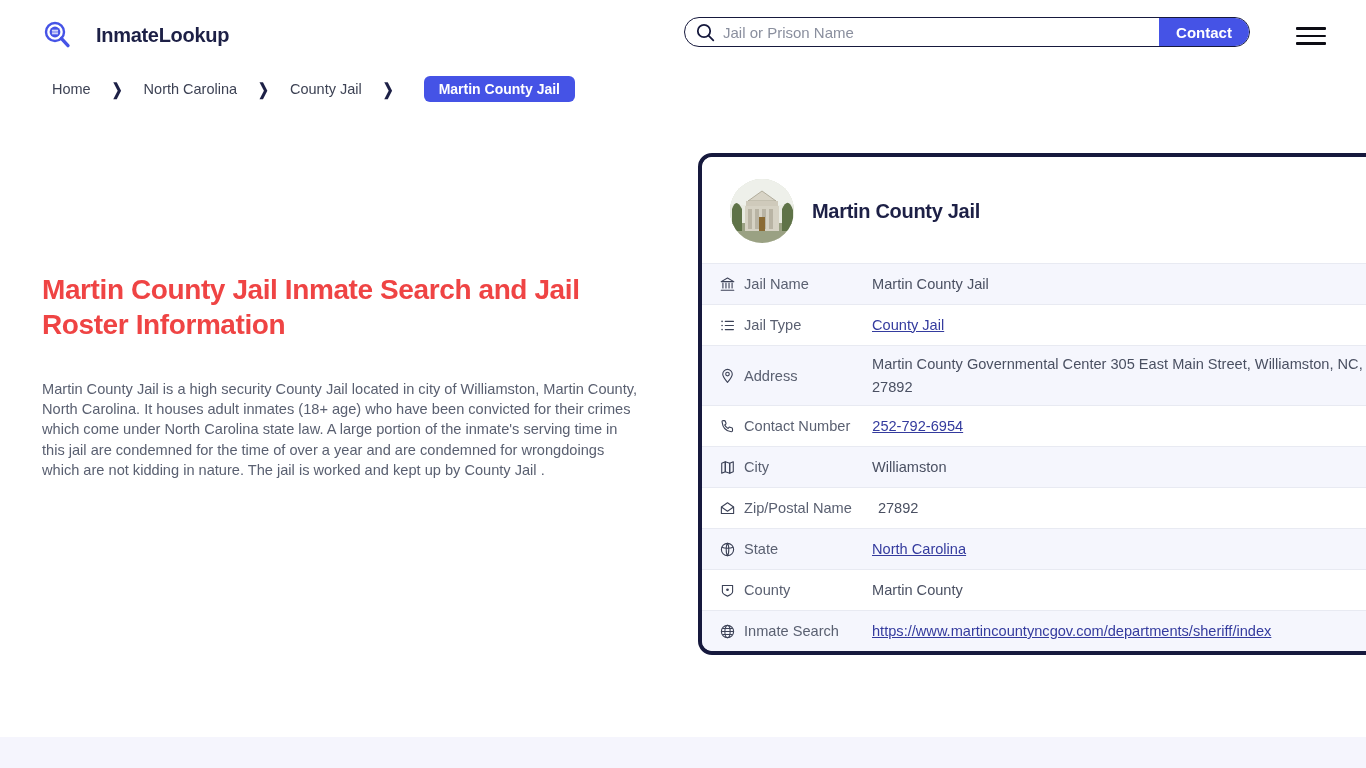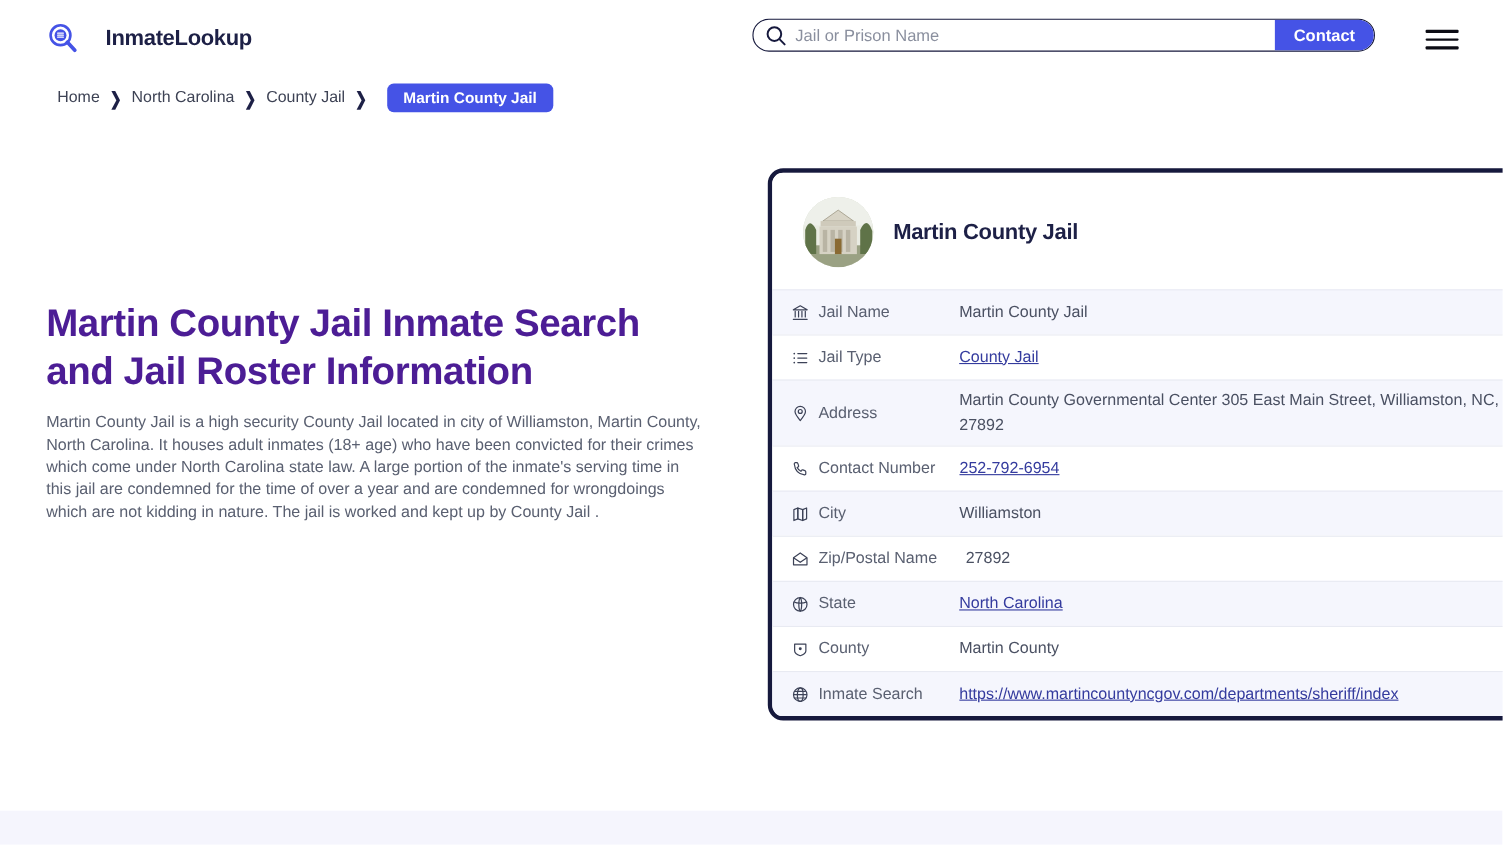--- a/index.html
+++ b/index.html
@@ -112,21 +112,21 @@
     border-radius: 1px;
   }
 
   
   .breadcrumb {
     position: absolute;
     left: 52px;
     top: 76px;
     display: flex;
     align-items: center;
-    gap: 0px;
+    gap: 12px;
     font-size: 14.5px;
   }
   .crumb {
     color: #3d4254;
     text-decoration: none;
     white-space: nowrap;
   }
   .crumb-sep {
     display: inline-block;
     margin: 0 9px;
@@ -147,26 +147,26 @@
   }
 
   
   .left-col {
     position: absolute;
     left: 42px;
     top: 272px;
     width: 600px;
   }
   .page-title {
-    font-size: 35px;
+    font-size: 28px;
     line-height: 1.26;
     font-weight: 700;
-    color: #4c1d95;
+    color: #ef4444;
     letter-spacing: -0.4px;
-    margin-bottom: 14px;
+    margin-bottom: 36px;
   }
   .body-para {
     font-size: 14.6px;
     line-height: 1.40;
     color: #5a6071;
     margin-bottom: 20px;
   }
 
   
   .info-card {

